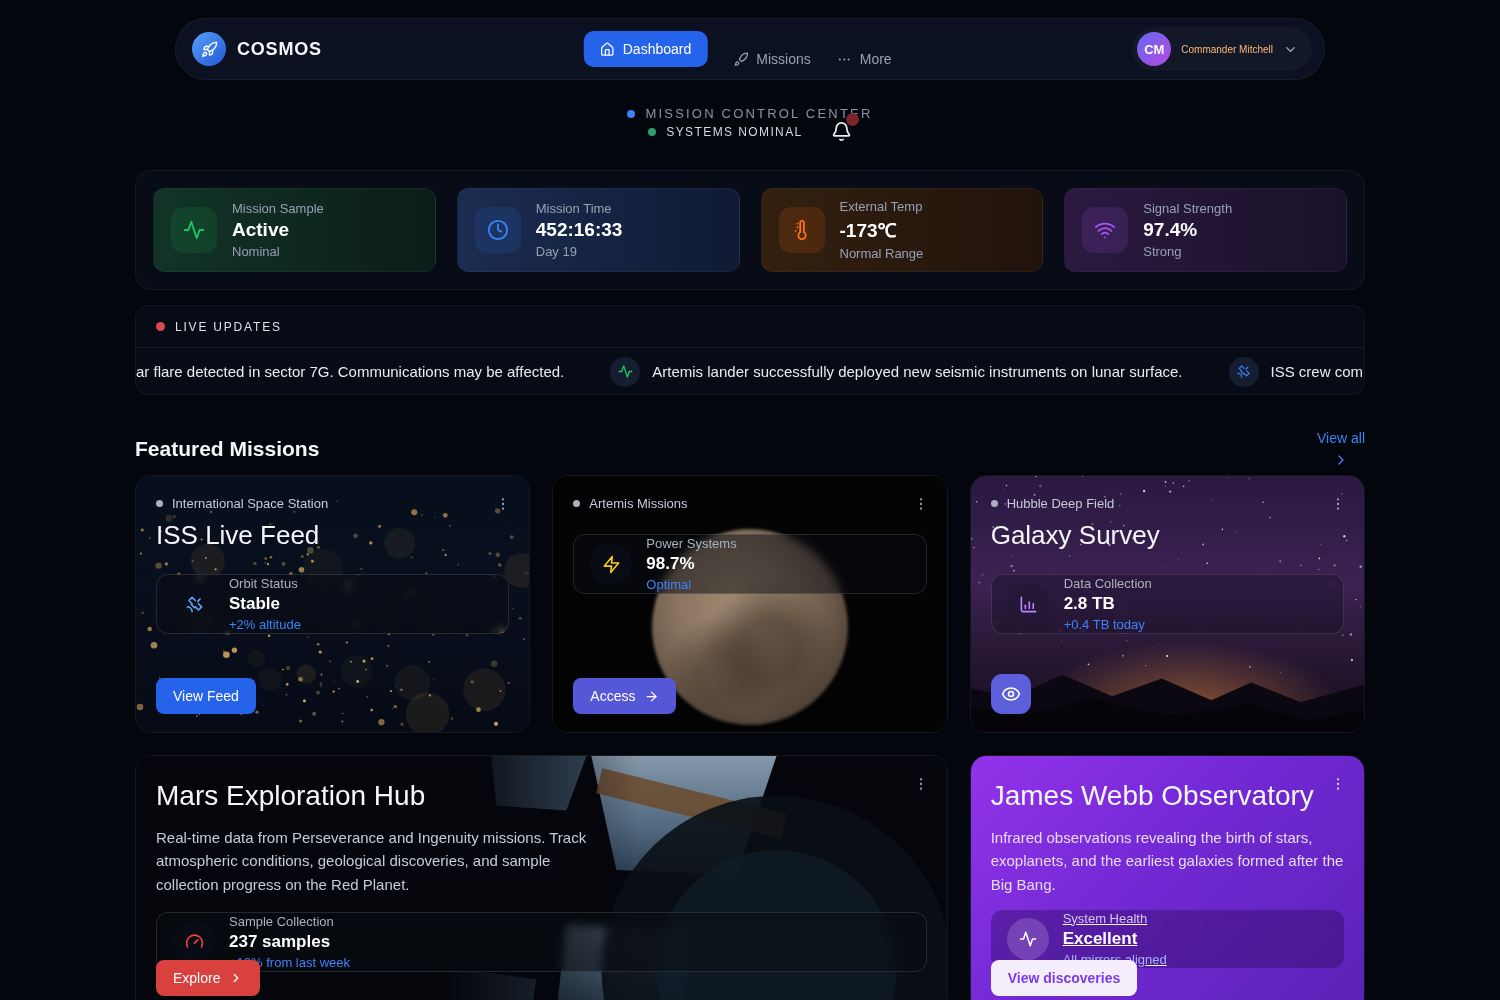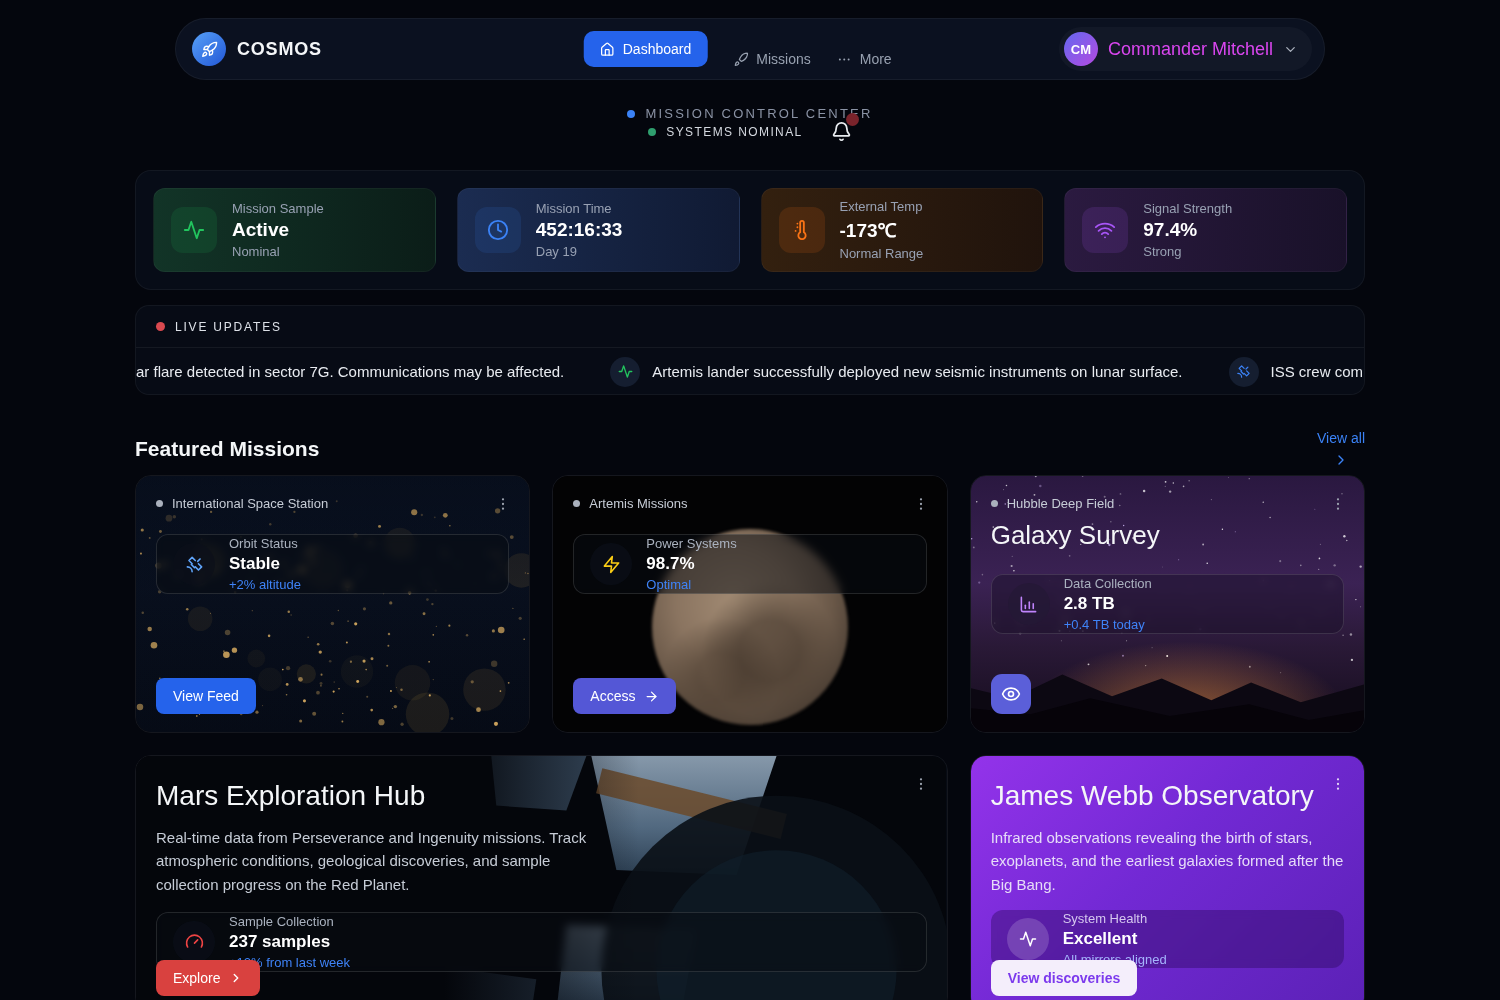--- a/index.html
+++ b/index.html
@@ -43,21 +43,21 @@
     margin-left:auto; display:flex; align-items:center; gap:10px;
     background:rgba(255,255,255,0.03); border-radius:999px;
     padding:5px 14px 5px 5px; cursor:pointer;
   }
   .avatar {
     width:34px; height:34px; border-radius:50%;
     background:linear-gradient(135deg,#6468f0,#b44ae0);
     display:flex; align-items:center; justify-content:center;
     font-size:13px; font-weight:bold; color:#fff;
   }
-  .user-name { font-size:18px; color:#d946ef; }
+  .user-name { font-size:10px; color:#fdba74; }
 
   
   .status-row {
     position:absolute; top:106px; left:135px; width:1230px;
     display:flex; align-items:center; justify-content:center;flex-direction:column;
   }
   .sr-left { display:flex; align-items:center; gap:10px; }
   .dot { border-radius:50%; flex:none; }
   .dot-blue { width:8px; height:8px; background:#3b82f6; }
   .dot-green { width:8px; height:8px; background:#2f9e6e; }
@@ -193,21 +193,21 @@
     position:absolute; inset:0;
     background:radial-gradient(58% 42% at 55% 94%, rgba(244,150,66,.55), rgba(244,150,66,0) 70%);
   }
   .bg-mars { background:linear-gradient(100deg,#04060b 0%,#04060b 42%,#0a111c 68%,#101a29 100%); }
   .mars-shade { position:absolute; inset:0; background:linear-gradient(90deg,#04060b 0%,#04060b 38%,rgba(4,6,11,0) 62%); }
   .bg-webb { background:linear-gradient(135deg,#9333ea 0%,#7229d4 45%,#5b21b6 100%); }
 
   .card-desc { font-size:15px; line-height:1.55; color:#c6ccd6; margin-top:14px; max-width:445px; }
   .big-title { font-size:28px; }
   .webb .card-desc { color:#e6dcf8; max-width:360px; }
-  .webb .stat-box { background:rgba(40,8,85,0.38); border:none; }
+  .webb .stat-box { background:rgba(40,8,85,0.38); border:none;text-decoration:underline; }
   .webb .sb-icon { background:rgba(255,255,255,0.17); color:#fff; }
   .webb .sb-label { color:#d5c8ef; }
   .webb .sb-delta { color:#a5b4fc; }
   .webb .kebab { color:rgba(255,255,255,.8); }
   .cta-light { background:#f4eefb; color:#7c3aed; font-weight:bold; }
   .mars-stat { margin-top:16px; }
 </style>
 </head>
 <body>
 
@@ -581,20 +581,21 @@
           <circle cx="12" cy="5" r="1.7"></circle>
           <circle cx="12" cy="12" r="1.7"></circle>
           <circle cx="12" cy="19" r="1.7"></circle>
         </svg>
       </button>
     <div class="card-fg">
       <div class="card-cat">
         <span class="cat-dot"></span>
         <span>International Space Station</span>
       </div>
+      <h3 class="card-title">ISS Live Feed</h3>
       <div class="stat-box">
         <span class="sb-icon" style="color:#60a5fa">
             <svg width="19" height="19" viewBox="0 0 24 24" fill="none" stroke="currentColor" stroke-width="2" stroke-linecap="round" stroke-linejoin="round">
               <path d="M13 7 9 3 5 7l4 4"></path>
               <path d="m17 11 4 4-4 4-4-4"></path>
               <path d="m8 12 4 4"></path>
               <path d="m16 8 3-3"></path>
               <path d="M9 21a6 6 0 0 0-6-6"></path>
             </svg>
           </span>

